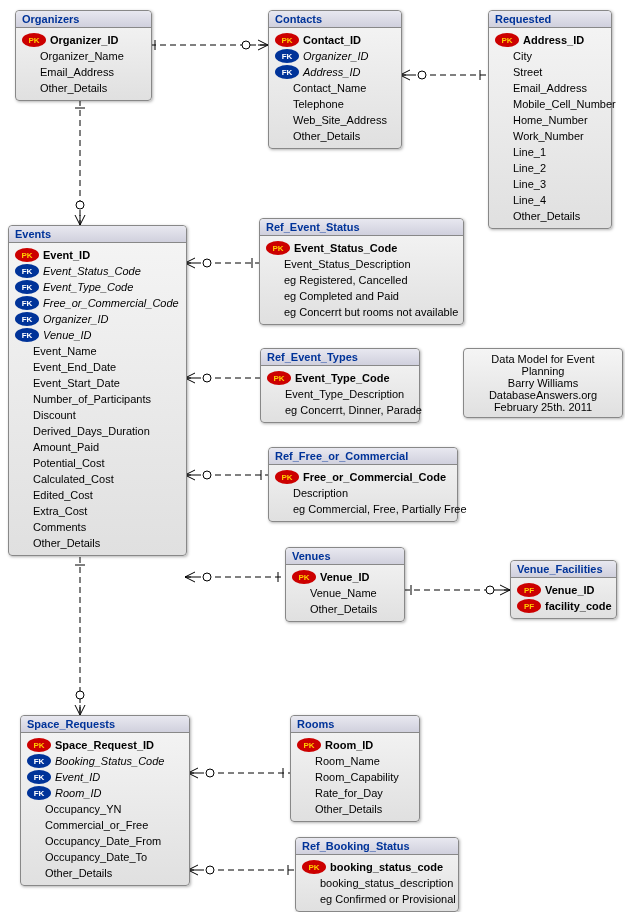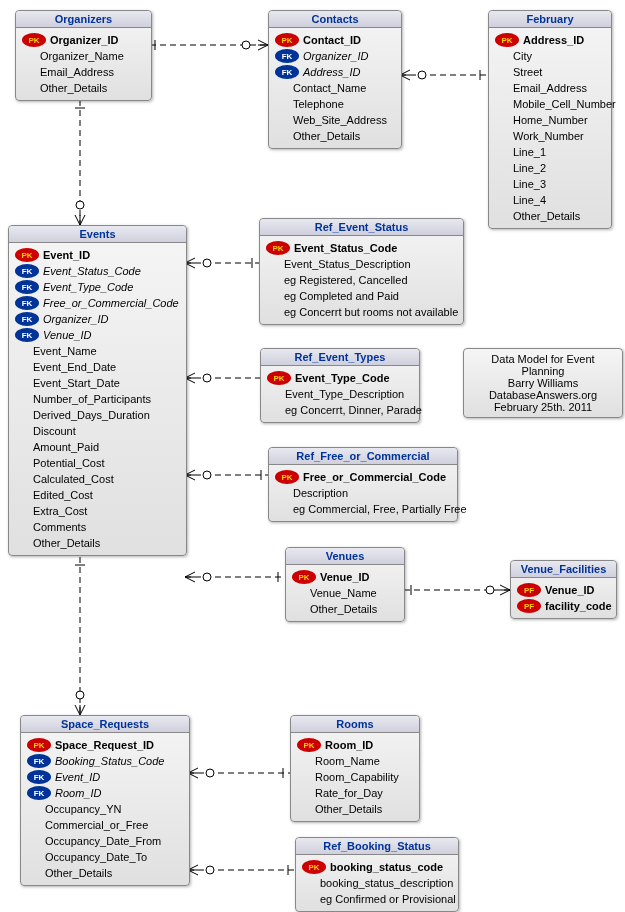--- a/index.html
+++ b/index.html
@@ -1,17 +1,17 @@
 <!DOCTYPE html>
 <html><head>
 <meta charset="utf-8">
 <style>
 body{margin:0;padding:10px;background:#fff;font-family:Arial,sans-serif;font-size:11px;color:#000;width:625px;height:912px;position:relative}
 .entity{position:absolute;background:linear-gradient(to bottom,#f5f5f5,#e0e0e0);border:1px solid #888;border-radius:4px;box-shadow:1px 1px 3px rgba(0,0,0,0.3)}
-.entity-title{background:linear-gradient(to bottom,#e8e8f0,#d0d0dd);border-bottom:1px solid #888;border-radius:4px 4px 0 0;text-align:center;font-weight:bold;color:#003399;padding:2px 6px}
+.entity-title{background:linear-gradient(to bottom,#e8e8f0,#d0d0dd);border-bottom:1px solid #888;border-radius:4px 4px 0 0;text-align:left;font-weight:bold;color:#003399;padding:2px 6px}
 .entity-body{padding:4px 6px}
 .row{display:flex;align-items:center;height:16px;white-space:nowrap}
 .key{display:inline-flex;align-items:center;justify-content:center;width:24px;height:14px;border-radius:50%;font-size:8px;font-weight:bold;margin-right:4px;flex-shrink:0}
 .pk{background:#cc0000;color:#ffcc00}
 .fk{background:#003399;color:#fff}
 .pf{background:#cc0000;color:#ffcc00}
 .nokey{width:14px;margin-right:4px;flex-shrink:0;display:inline-block}
 .bold{font-weight:bold}
 .italic{font-style:italic}
 .info-box{position:absolute;border:1px solid #888;border-radius:4px;background:linear-gradient(to bottom,#f5f5f5,#e0e0e0);padding:4px 8px;text-align:center;box-shadow:1px 1px 3px rgba(0,0,0,0.3)}
@@ -144,21 +144,21 @@
         <span>Web_Site_Address</span>
       </div>
       <div class="row">
         <span class="nokey"></span>
         <span>Other_Details</span>
       </div>
     </div>
 </div>
 
 <div class="entity" style="left:488px;top:10px;width:122px">
-  <div class="entity-title">February</div>
+  <div class="entity-title">Requested</div>
   <div class="entity-body">
       <div class="row">
         <span class="key pk">PK</span>
         <span class="bold">Address_ID</span>
       </div>
       <div class="row">
         <span class="nokey"></span>
         <span>City</span>
       </div>
       <div class="row">
@@ -242,25 +242,25 @@
       <div class="row">
         <span class="nokey"></span>
         <span>Event_Start_Date</span>
       </div>
       <div class="row">
         <span class="nokey"></span>
         <span>Number_of_Participants</span>
       </div>
       <div class="row">
         <span class="nokey"></span>
+        <span>Discount</span>
+      </div>
+      <div class="row">
+        <span class="nokey"></span>
         <span>Derived_Days_Duration</span>
-      </div>
-      <div class="row">
-        <span class="nokey"></span>
-        <span>Discount</span>
       </div>
       <div class="row">
         <span class="nokey"></span>
         <span>Amount_Paid</span>
       </div>
       <div class="row">
         <span class="nokey"></span>
         <span>Potential_Cost</span>
       </div>
       <div class="row">

